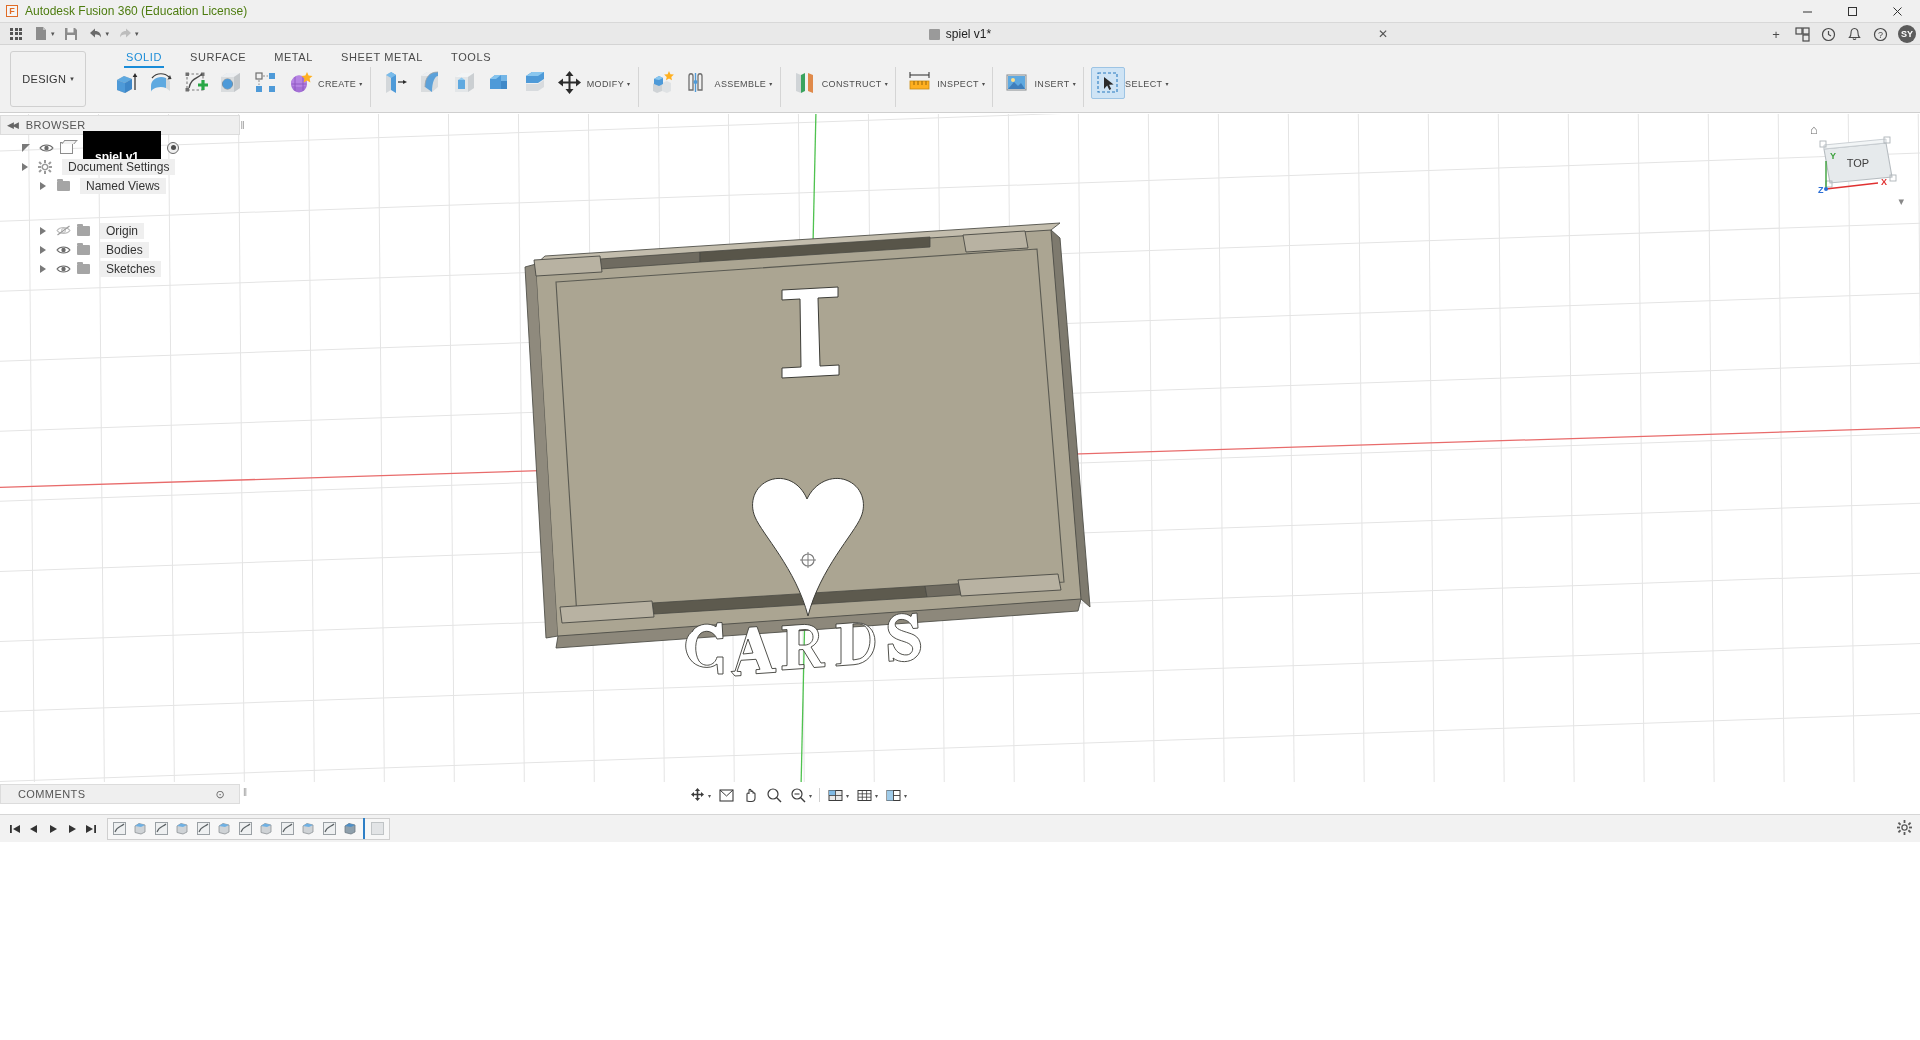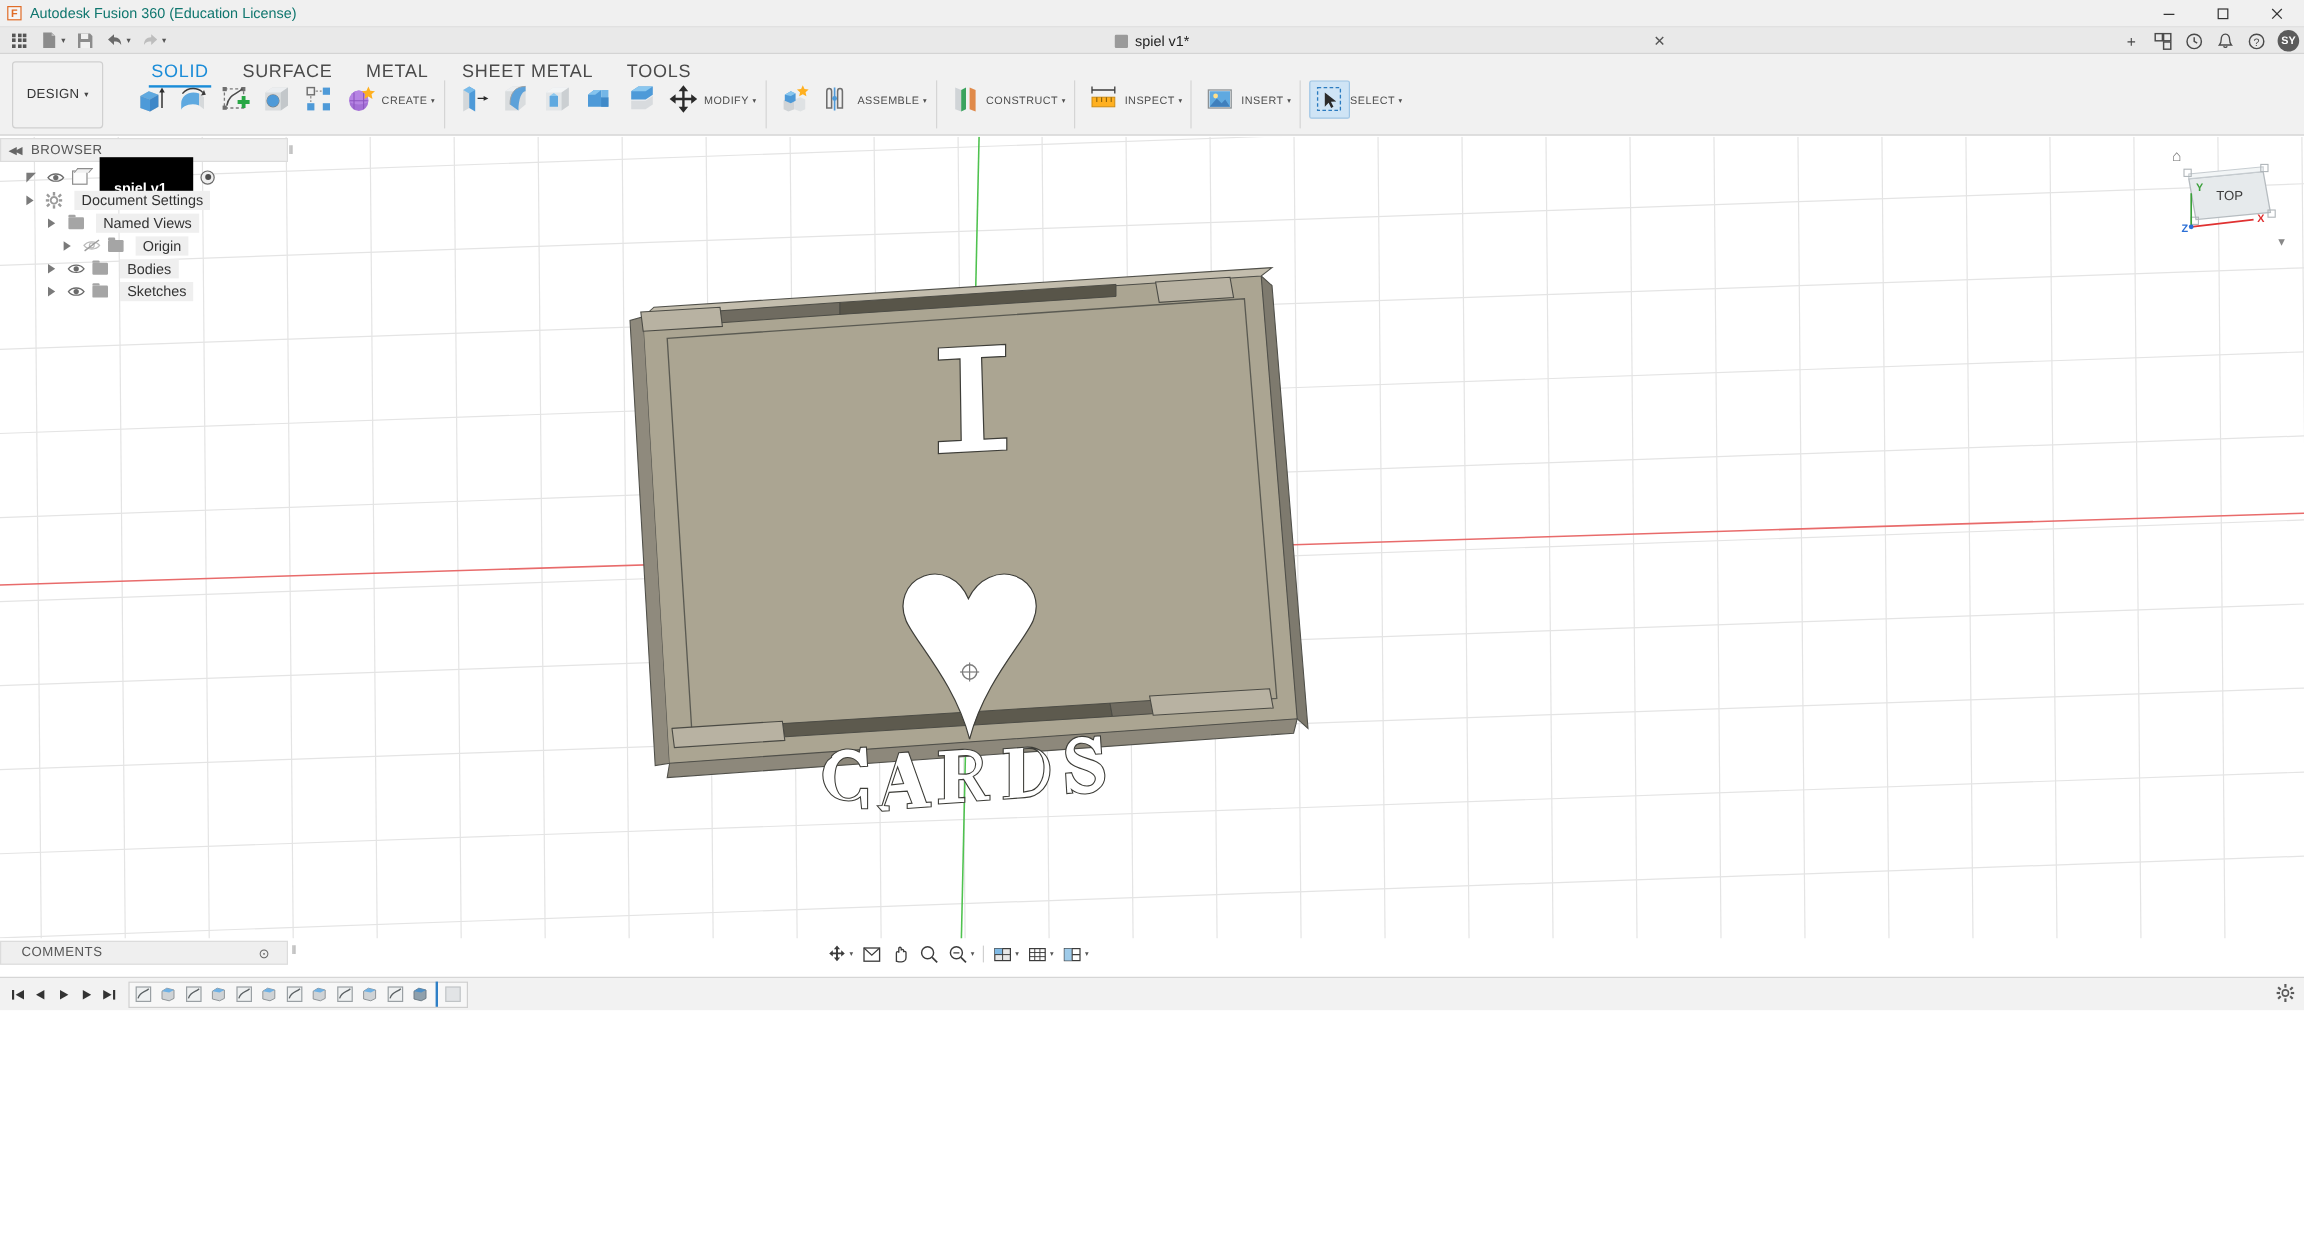--- a/index.html
+++ b/index.html
@@ -18,21 +18,21 @@
     position:absolute; top:0; left:0; width:1920px; height:23px;
     background:#f0f0f0; border-bottom:1px solid #d8d8d8;
     display:flex; align-items:center;
   }
   .title-logo {
     width:12px; height:12px; margin-left:6px; margin-right:7px;
     background:#f5f5f5; border:1px solid #e06c27;
     color:#e06c27; font-size:9px; font-weight:bold;
     line-height:10px; text-align:center;
   }
-  .title-text { font-size:12px; color:#0f766e; }
+  .title-text { font-size:12px; color:#4d7c0f; }
   .win-buttons { position:absolute; right:0; top:0; height:23px; display:flex; }
   .win-btn {
     width:45px; height:23px; display:flex; align-items:center; justify-content:center;
     font-size:13px; color:#333;
   }
 
   
   .qat {
     position:absolute; top:23px; left:0; width:1920px; height:22px;
     background:#e9e9e9; border-bottom:1px solid #d4d4d4;
@@ -72,21 +72,21 @@
   .design-box {
     position:absolute; left:10px; top:6px; width:76px; height:56px;
     background:#f1f1f1; border:1px solid #d0d0d0; border-radius:3px;
     display:flex; align-items:center; justify-content:center; gap:4px;
   }
   .design-box .lbl { font-size:11px; color:#333; letter-spacing:.3px;}
   .design-box .car { font-size:7px; color:#444;}
 
   .ws-tabs { position:absolute; left:112px; top:3px; display:flex; gap:0; }
   .ws-tab {
-    font-size:15px; color:#4a4a4a; letter-spacing:.6px;
+    font-size:11px; color:#4a4a4a; letter-spacing:.6px;
     padding:3px 14px 5px 14px; position:relative;
   }
   .ws-tab.active { color:#1a8cd8; }
   .ws-tab.active:after {
     content:""; position:absolute; left:12px; right:12px; bottom:0; height:2px; background:#1a8cd8;
   }
 
   .rgroups { position:absolute; left:106px; top:22px; display:flex; align-items:flex-start; height:46px;}
   .rgroup { display:flex; align-items:center; padding:0 3px; position:relative;}
   .rgroup .icons { display:flex; align-items:center; gap:1px; height:32px;}
@@ -761,21 +761,21 @@
       <div class="trow" style="padding-left:33px;">
         <span class="tw">
             <span class="tri"></span>
           </span>
         <span class="tw">
             <span class="folder"></span>
           </span>
         <span class="tlabel">Named Views</span>
       </div>
 
-      <div class="trow" style="padding-left:46px;">
+      <div class="trow" style="padding-left:33px;margin-top:26px;">
         <span class="tw">
             <span class="tri"></span>
           </span>
         <span class="tw">
           <svg width="15" height="11" viewBox="0 0 15 11">
               <path d="M1,5.5 C4,1.5 11,1.5 14,5.5 C11,9.5 4,9.5 1,5.5 Z" fill="none" stroke="#bcbcbc" stroke-width="1.1"></path>
               <circle cx="7.5" cy="5.5" r="2" fill="none" stroke="#bcbcbc" stroke-width="1"></circle>
               <line x1="1.5" y1="10" x2="13.5" y2="1" stroke="#9c9c9c" stroke-width="1.2"></line>
             </svg>
         </span>

